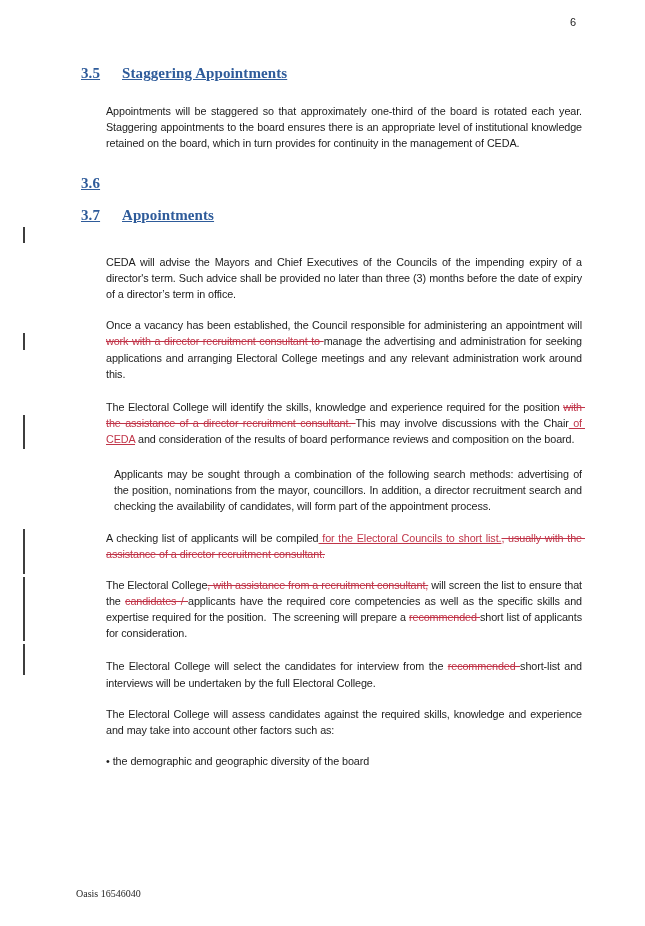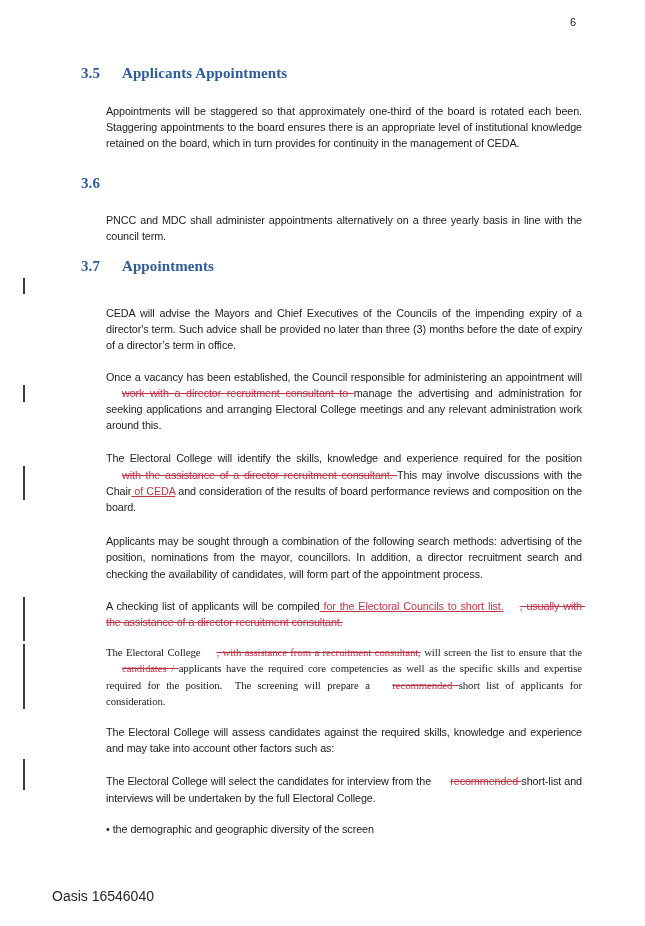--- a/index.html
+++ b/index.html
@@ -27,33 +27,34 @@
   }
   .heading {
     display: flex;
     margin: 0 0 0 -25px;
     font-family: "Liberation Serif", serif;
     font-weight: bold;
     font-size: 15px;
     line-height: 19px;
     color: #2e5b9a;
     letter-spacing: 0.1px;
+    text-decoration: underline;
   }
   .heading .hnum { width: 41px; flex: none; }
   .para {
     position: relative;
     margin: 0;
     font-size: 10.8px;
     line-height: 16.2px;
     letter-spacing: -0.1px;
     text-align: justify;
     word-spacing: 0.1px;
   }
   .run { white-space: pre-wrap; }
-  .del { color: #c03448; text-decoration: line-through; margin-left: 16px; }
+  .del { color: #c03448; text-decoration: line-through; }
   .ins { color: #c03448; text-decoration: underline; }
   .cbar {
     position: absolute;
     left: -83px;
     width: 2px;
     background: #3d3d3d;
   }
   .bar-full  { top: 0; height: 100%; }
   .bar-l2    { top: 16px; height: 17px; }
   .bar-l23   { top: 16px; height: 34px; }
@@ -63,56 +64,56 @@
   
   .mt-h35    { margin-top: 64px; }
   .mt-p35    { margin-top: 20px; }
   .mt-h36    { margin-top: 22px; }
   .mt-p36    { margin-top: 19px; }
   .mt-h37    { margin-top: 13px; }
   .mt-sp     { margin-top: 2px; }
   .mt-p1     { margin-top: 11px; }
   .mt-p2     { margin-top: 15px; }
   .mt-p3     { margin-top: 17px; }
-  .mt-p4     { margin-top: 18px; }
+  .mt-p4     { margin-top: 18px; margin-left: 8px; }
   .mt-p5     { margin-top: 16px; }
-  .mt-p6     { margin-top: 14px; font-family: Liberation Serif, serif; }
+  .mt-p6     { margin-top: 14px; }
   .mt-p7     { margin-top: 17px; }
   .mt-p8     { margin-top: 15px; }
   .mt-bullet { margin-top: 15px; }
   .footer {
     position: absolute;
-    left: 52px;
+    left: 76px;
     top: 888px;
-    font-size: 14px;
+    font-size: 10px;
     letter-spacing: 0;
     color: #262626;
+    font-family: Liberation Serif, serif;
   }
 </style>
 </head>
 <body>
 
 <div class="page">
 
   <div class="page-number">6</div>
 
   <div class="content">
 
     <div class="heading mt-h35">
         <span class="hnum">3.5</span>
-        <span>Applicants Appointments</span>
+        <span>Staggering Appointments</span>
       </div>
 
-    <p class="para mt-p35"><span class="run">Appointments will be staggered so that approximately one-third of the board is rotated each been. Staggering appointments to the board ensures there is an appropriate level of institutional knowledge retained on the board, which in turn provides for continuity in the management of CEDA.</span></p>
+    <p class="para mt-p35"><span class="run">Appointments will be staggered so that approximately one-third of the board is rotated each year. Staggering appointments to the board ensures there is an appropriate level of institutional knowledge retained on the board, which in turn provides for continuity in the management of CEDA.</span></p>
 
     <div class="heading mt-h36">
         <span class="hnum">3.6</span>
       </div>
 
-    <p class="para mt-p36"><span class="run">PNCC and MDC shall administer appointments alternatively on a three yearly basis in line with the council term.</span></p>
 
     <div class="heading mt-h37">
         <span class="hnum">3.7</span>
         <span>Appointments</span>
       </div>
 
     <div class="spacer37 mt-sp">
         <span class="cbar bar-full"></span>
       </div>
 
@@ -121,23 +122,23 @@
     <p class="para mt-p2"><span class="cbar bar-l2"></span><span class="run">Once a vacancy has been established, the Council responsible for administering an appointment will </span><span class="run del">work with a director recruitment consultant to </span><span class="run">manage the advertising and administration for seeking applications and arranging Electoral College meetings and any relevant administration work around this.</span></p>
 
     <p class="para mt-p3"><span class="cbar bar-l23"></span><span class="run">The Electoral College will identify the skills, knowledge and experience required for the position </span><span class="run del">with the assistance of a director recruitment consultant. </span><span class="run">This may involve discussions with the Chair</span><span class="run ins"> of CEDA</span><span class="run"> and consideration of the results of board performance reviews and composition on the board.</span></p>
 
     <p class="para mt-p4"><span class="run">Applicants may be sought through a combination of the following search methods: advertising of the position, nominations from the mayor, councillors. In addition, a director recruitment search and checking the availability of candidates, will form part of the appointment process.</span></p>
 
     <p class="para mt-p5"><span class="cbar bar-ext"></span><span class="run">A checking list of applicants will be compiled</span><span class="run ins"> for the Electoral Councils to short list.</span><span class="run del">, usually with the assistance of a director recruitment consultant.</span></p>
 
     <p class="para mt-p6"><span class="cbar bar-full"></span><span class="run">The Electoral College</span><span class="run del">, with assistance from a recruitment consultant,</span><span class="run"> will screen the list to ensure that the </span><span class="run del">candidates / </span><span class="run">applicants have the required core competencies as well as the specific skills and expertise required for the position.&nbsp; The screening will prepare a </span><span class="run del">recommended </span><span class="run">short list of applicants for consideration.</span></p>
 
+    <p class="para mt-p7"><span class="cbar bar-p7"></span><span class="run">The Electoral College will select the candidates for interview from the </span><span class="run del">recommended </span><span class="run">short-list and interviews will be undertaken by the full Electoral College.</span></p>
+
     <p class="para mt-p8"><span class="run">The Electoral College will assess candidates against the required skills, knowledge and experience and may take into account other factors such as:</span></p>
 
-    <p class="para mt-p7"><span class="cbar bar-p7"></span><span class="run">The Electoral College will select the candidates for interview from the </span><span class="run del">recommended </span><span class="run">short-list and interviews will be undertaken by the full Electoral College.</span></p>
-
-    <p class="para mt-bullet"><span class="run">• the demographic and geographic diversity of the screen</span></p>
+    <p class="para mt-bullet"><span class="run">• the demographic and geographic diversity of the board</span></p>
 
   </div>
 
   <div class="footer">Oasis 16546040</div>
 
 </div>
 
 </body></html>

